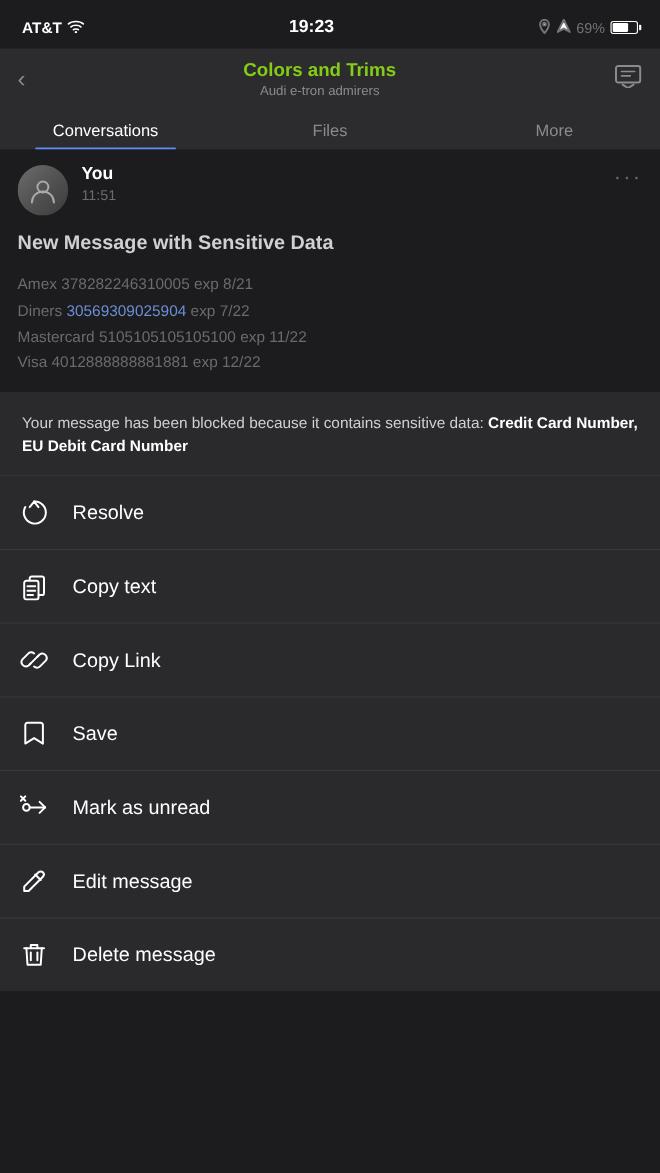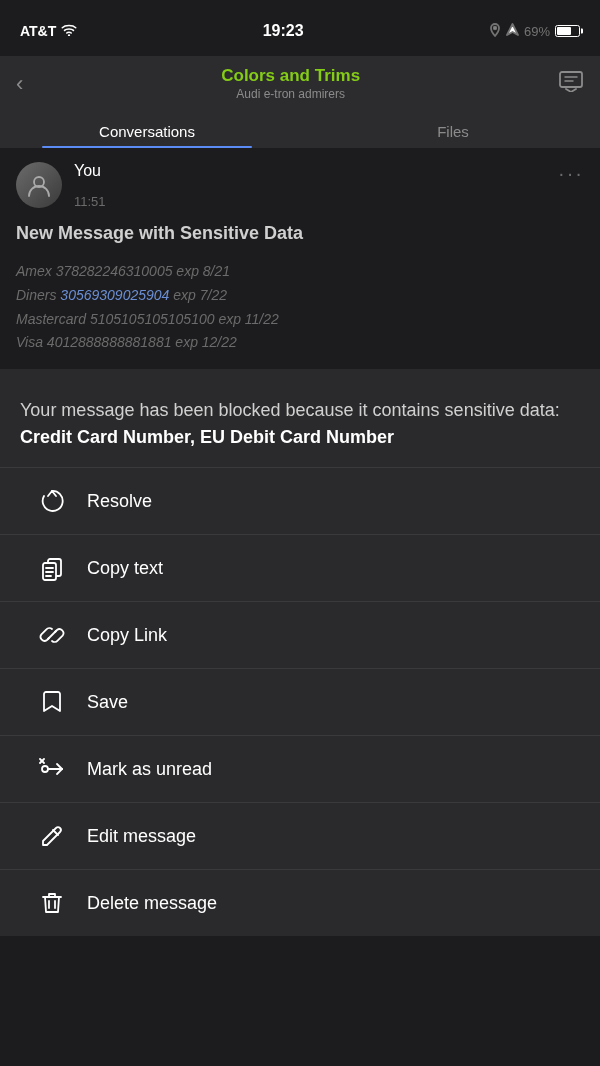--- a/index.html
+++ b/index.html
@@ -13,21 +13,21 @@
       overflow-x: hidden;
     }
 
     
     .status-bar {
       display: flex;
       justify-content: space-between;
       align-items: center;
       padding: 12px 20px 6px;
       background: #1c1c1e;
-      height: 56px;
+      height: 44px;
     }
     .status-left {
       display: flex;
       align-items: center;
       gap: 5px;
       font-size: 14px;
       font-weight: 600;
       color: #fff;
     }
     .status-center {
@@ -168,82 +168,80 @@
       align-items: center;
       justify-content: center;
       font-size: 18px;
       color: #aaa;
     }
     .message-meta {
       flex: 1;
     }
     .sender-name {
       font-size: 16px;
-      font-weight: 400;
+      font-weight: 700;
       color: #fff;
     }
     .message-time {
       font-size: 13px;
       color: #6b6b6b;
-      margin-top: 14px;
+      margin-top: 2px;
     }
     .more-dots {
       color: #6b6b6b;
       font-size: 20px;
       letter-spacing: 2px;
     }
     .message-subject {
       font-size: 18px;
       font-weight: 700;
       color: #d0d0d0;
       margin-bottom: 16px;
     }
     .message-content {
       font-size: 14px;
       color: #6b6b6b;
       line-height: 1.7;
-      font-style: italic;
     }
     .message-content .highlight {
       color: #6b8fd4;
     }
 
     
     .bottom-sheet {
       background: #2a2a2c;
       border-radius: 0;
       padding: 0;
     }
 
     
     .alert-banner {
       background: #2a2a2c;
       padding: 18px 20px 16px;
       border-bottom: 1px solid #3a3a3c;
     }
     .alert-text {
-      font-size: 18px;
+      font-size: 14px;
       color: #d0d0d0;
       line-height: 1.5;
-      margin-top: 10px;
     }
     .alert-text strong {
       font-weight: 700;
       color: #fff;
     }
 
     
     .action-list {
       background: #2a2a2c;
     }
     .action-item {
       display: flex;
       align-items: center;
       gap: 20px;
-      padding: 18px 37px;
+      padding: 18px 16px;
       border-bottom: 1px solid #3a3a3c;
       cursor: pointer;
     }
     .action-item:last-child {
       border-bottom: none;
     }
     .action-icon {
       width: 30px;
       height: 30px;
       display: flex;
@@ -318,20 +316,23 @@
       </svg>
     </span>
   </div>
   <div class="tabs">
     <div class="tab active">
       <span>Conversations</span>
     </div>
     <div class="tab">
       <span>Files</span>
     </div>
+    <div class="tab">
+      <span>More</span>
+    </div>
   </div>
 </div>
 
 <div class="message-area">
   <div class="message-header">
     <div class="avatar">
       <div class="avatar-placeholder">
         <svg width="26" height="26" viewBox="0 0 26 26" stroke="#aaa" fill="none">
           <circle cx="13" cy="10" r="5"></circle>
           <path d="M3 24c0-5.5 4.5-10 10-10s10 4.5 10 10"></path>

